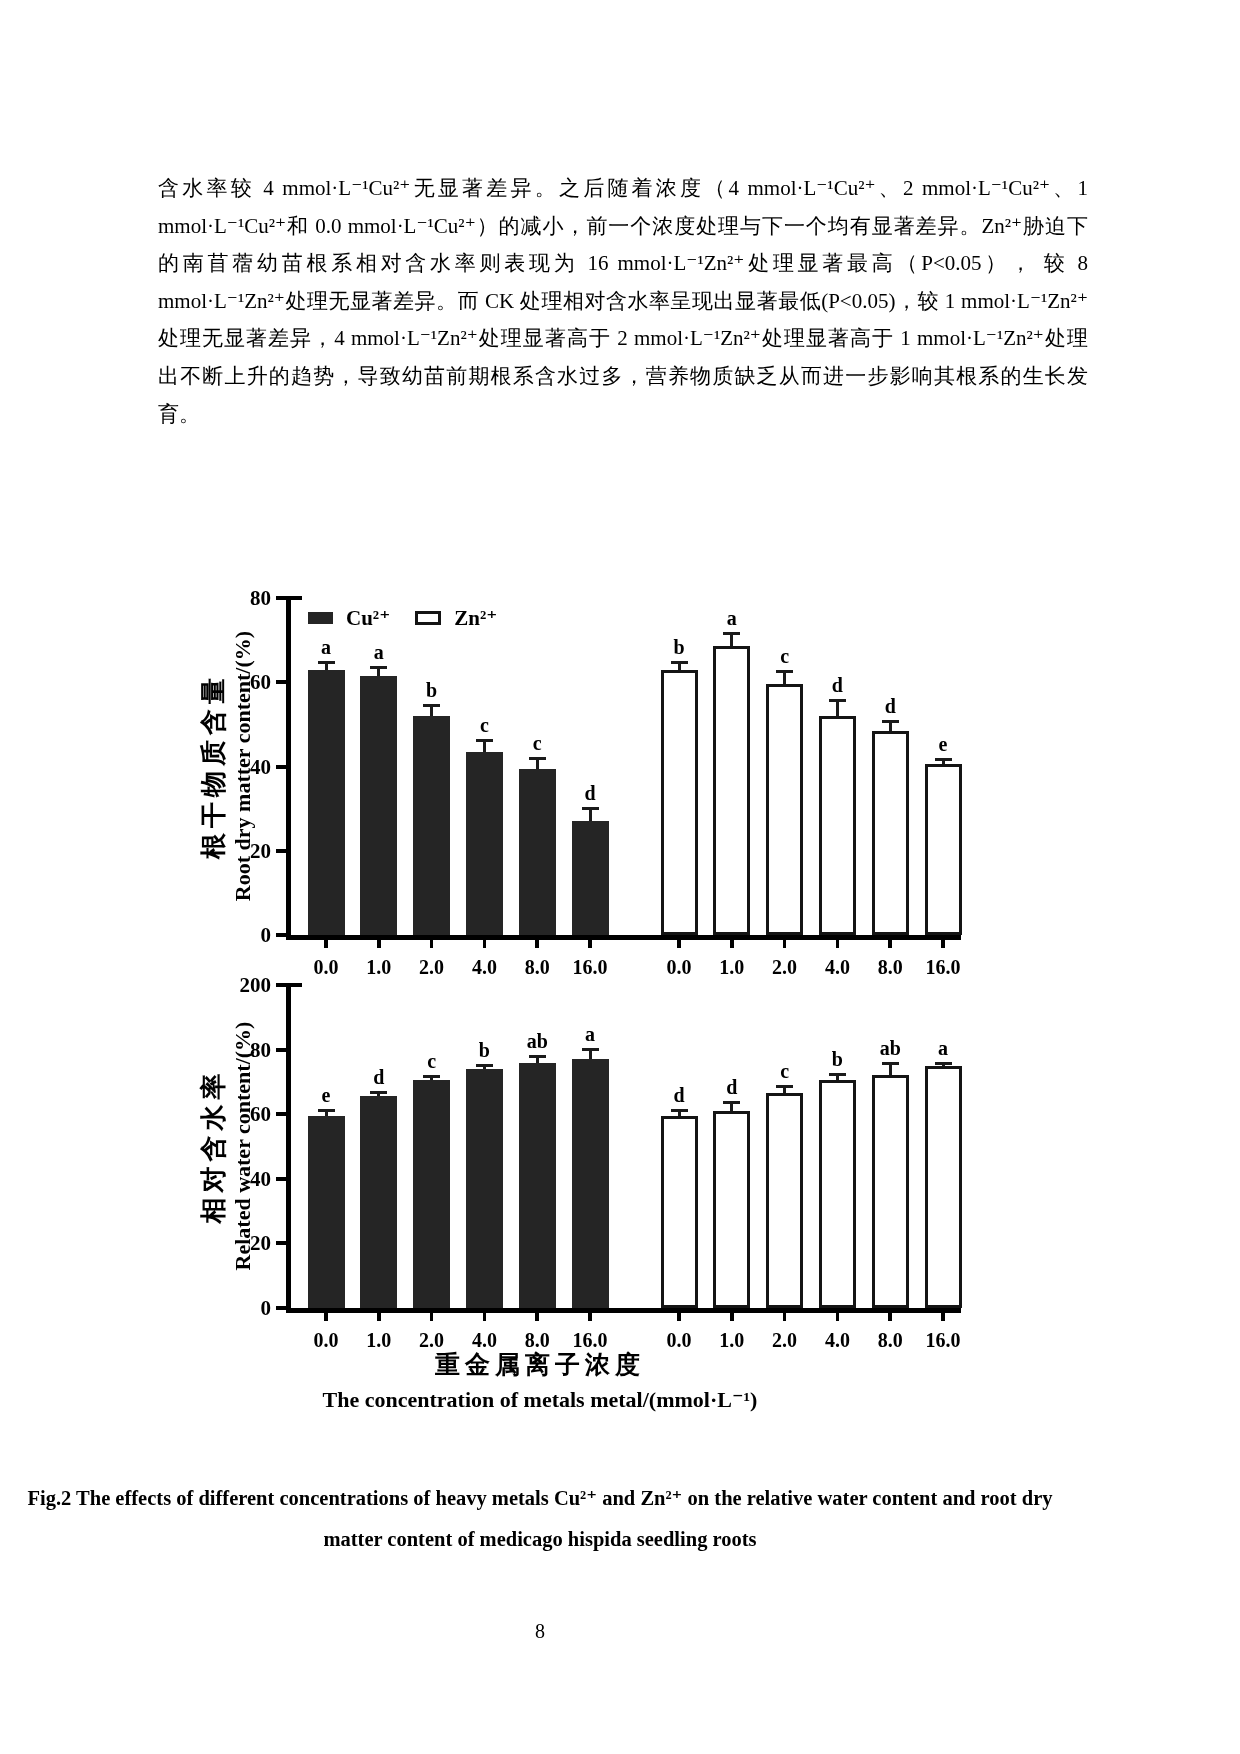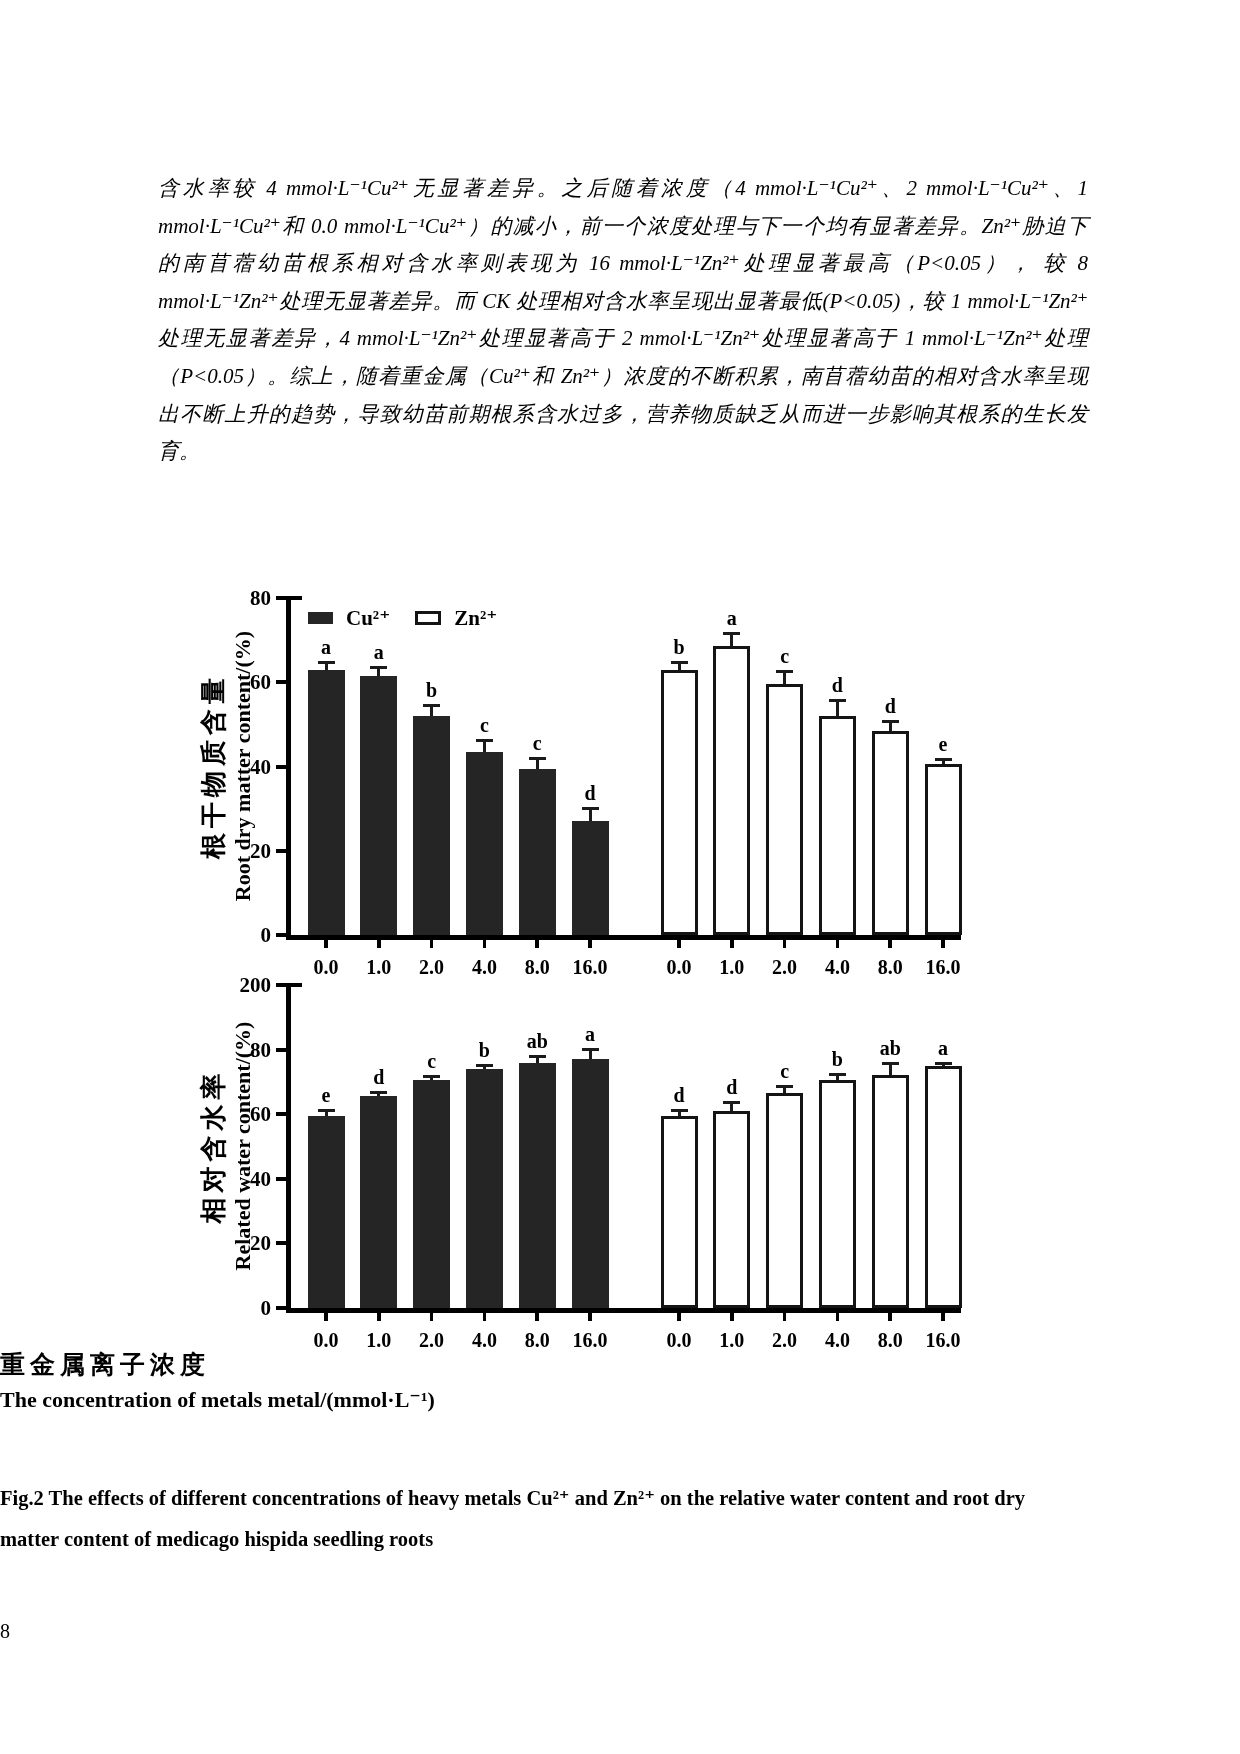--- a/index.html
+++ b/index.html
@@ -1,19 +1,19 @@
 <!DOCTYPE html>
 <html><head>
 <meta charset="utf-8">
 <style>
   html,body{margin:0;padding:0;background:#fff;}
   .page{position:relative;width:1240px;height:1754px;background:#ffffff;overflow:hidden;
         font-family:"Liberation Serif","DejaVu Serif",serif;color:#000;}
   
-  .paragraph{position:absolute;left:158px;top:170px;width:930px;font-size:21px;font-style:italic;}
+  .paragraph{position:absolute;left:158px;top:170px;width:930px;font-size:21px;}
   .pline{line-height:37.6px;height:37.6px;text-align:justify;text-align-last:justify;}
   .pline.last{text-align-last:left;}
   
   .chart{position:absolute;}
   #chart0{left:291px;top:598px;width:670px;height:337px;}
   #chart1{left:291px;top:985px;width:670px;height:323px;}
   .plot{position:absolute;left:0;top:0;width:100%;height:100%;}
   .yaxis{position:absolute;left:-5px;top:0;bottom:-5px;width:5px;background:#000;}
   .xaxis{position:absolute;left:-5px;right:0;bottom:-5px;height:5px;background:#000;}
   .ycap{position:absolute;left:-5px;top:-2px;width:16px;height:4px;background:#000;}
@@ -32,40 +32,39 @@
   .legend .sw.solid{background:#252525;}
   .legend .sw.open{background:#fff;border:3px solid #141414;box-sizing:content-box;height:8px;width:20px;}
   .legend .lt{font-weight:bold;font-size:21px;margin-right:12px;}
   
   .ytitle{position:absolute;width:440px;text-align:center;transform:rotate(-90deg);}
   .ytitle .cn{font-weight:bold;font-size:26px;letter-spacing:5px;line-height:31px;}
   .ytitle .en{font-weight:bold;font-size:22px;line-height:27px;}
   #ytitle0{left:7px;top:737px;}
   #ytitle1{left:7px;top:1117px;}
   
-  .centerline{position:absolute;left:0;width:1080px;text-align:left;}
+  .centerline{position:absolute;left:0;width:1080px;text-align:center;}
   #xtitle-cn{top:1348px;font-weight:bold;font-size:25px;letter-spacing:5px;}
   #xtitle-en{top:1386px;font-weight:bold;font-size:22px;}
   #cap-cn{top:1443px;font-weight:bold;font-size:21px;}
   #cap-en1{top:1486px;font-weight:bold;font-size:20.5px;}
   #cap-en2{top:1528px;font-weight:bold;font-size:20.5px;}
   #pageno{top:1620px;font-size:20px;}
 </style>
 </head>
 <body>
 
 <div class="page">
 
   <div class="paragraph">
     <div class="pline">含水率较 4 mmol·L⁻¹Cu²⁺无显著差异。之后随着浓度（4 mmol·L⁻¹Cu²⁺、2 mmol·L⁻¹Cu²⁺、1</div>
     <div class="pline">mmol·L⁻¹Cu²⁺和 0.0 mmol·L⁻¹Cu²⁺）的减小，前一个浓度处理与下一个均有显著差异。Zn²⁺胁迫下</div>
     <div class="pline">的南苜蓿幼苗根系相对含水率则表现为 16 mmol·L⁻¹Zn²⁺处理显著最高（P&lt;0.05）， 较 8</div>
     <div class="pline">mmol·L⁻¹Zn²⁺处理无显著差异。而 CK 处理相对含水率呈现出显著最低(P&lt;0.05)，较 1 mmol·L⁻¹Zn²⁺</div>
     <div class="pline">处理无显著差异，4 mmol·L⁻¹Zn²⁺处理显著高于 2 mmol·L⁻¹Zn²⁺处理显著高于 1 mmol·L⁻¹Zn²⁺处理</div>
-    <div class="pline">（P&lt;0.05）。综上，随着重金属（Cu²⁺和 Zn²⁺）浓度的不断积累，南苜蓿幼苗的相对含水率呈现</div>
     <div class="pline">出不断上升的趋势，导致幼苗前期根系含水过多，营养物质缺乏从而进一步影响其根系的生长发</div>
     <div class="pline last">育。</div>
   </div>
 
   <div class="ytitle" id="ytitle0">
     <div class="cn">根干物质含量</div>
     <div class="en">Root dry matter content/(%)</div>
   </div>
   <div class="ytitle" id="ytitle1">
     <div class="cn">相对含水率</div>

